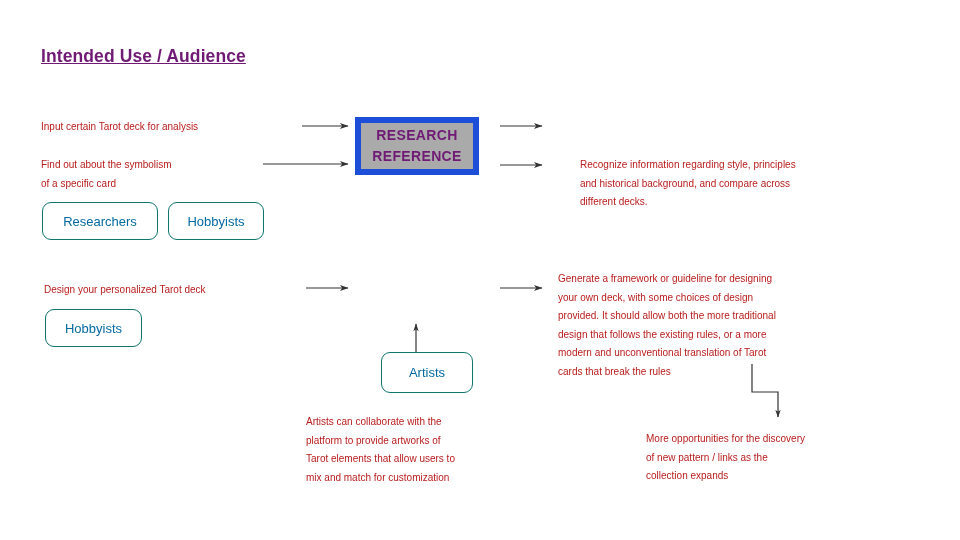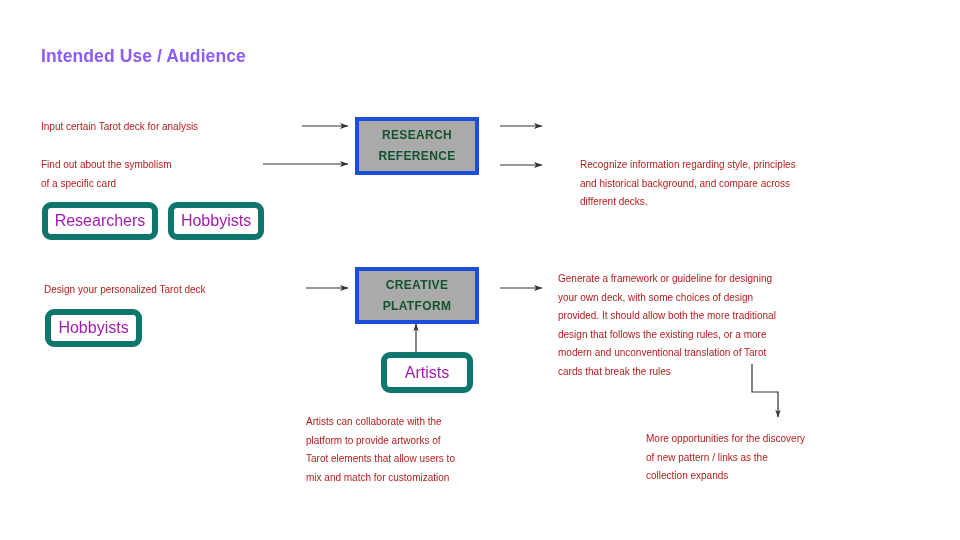--- a/index.html
+++ b/index.html
@@ -21,58 +21,59 @@
   }
   .abs { position: absolute; }
 
   
   #page-title {
     left: 41px;
     top: 46px;
     font-size: 17.5px;
     font-weight: bold;
     letter-spacing: 0.1px;
-    color: #8b5cf6;
+    color: #701a75;
+    text-decoration: underline;
   }
 
   
   .txt {
     font-size: 10px;
     line-height: 18.5px;
     color: #b91c1c;
     white-space: pre-line;
   }
 
   
   .gbox {
     background: #aaaaaa;
-    border: 4px solid #1d4ed8;
-    color: #14532d;
+    border: 6px solid #1d4ed8;
+    color: #701a75;
     font-weight: bold;
-    font-size: 12px;
+    font-size: 14px;
     line-height: 21px;
     letter-spacing: 0.35px;
     display: flex;
     align-items: center;
     justify-content: center;
     text-align: center;
     white-space: pre-line;
     box-sizing: border-box;
   }
 
   
   .rbox {
     background: #ffffff;
-    border: 6px solid #0f766e;
+    border: 1px solid #0f766e;
     border-radius: 9px;
     display: flex;
     align-items: center;
     justify-content: center;
-    font-size: 16px;
-    color: #a21caf;
+    font-size: 13px;
+    color: #0369a1;
     box-sizing: border-box;
   }
 
   
   #connectors {
     position: absolute;
     left: 0; top: 0;
     width: 960px; height: 540px;
     pointer-events: none;
   }
@@ -129,22 +130,20 @@
   <div class="abs txt" style="left:580px; top:156px; width:350px;">Recognize information regarding style, principles
 and historical background, and compare across
 different decks.</div>
 
   <div class="abs txt" style="left:44px; top:281px; width:262px;">Design your personalized Tarot deck</div>
 
   <div class="abs rbox" style="left:45px; top:309px; width:97px; height:38px;">
     <span>Hobbyists</span>
   </div>
 
-  <div class="abs gbox" style="left:355px; top:267px; width:124px; height:57px;">CREATIVE
-PLATFORM</div>
 
   <div class="abs txt" style="left:558px; top:270px; width:352px;">Generate a framework or guideline for designing
 your own deck, with some choices of design
 provided. It should allow both the more traditional
 design that follows the existing rules, or a more
 modern and unconventional translation of Tarot
 cards that break the rules</div>
 
   <div class="abs rbox" style="left:381px; top:352px; width:92px; height:41px;">
     <span>Artists</span>

